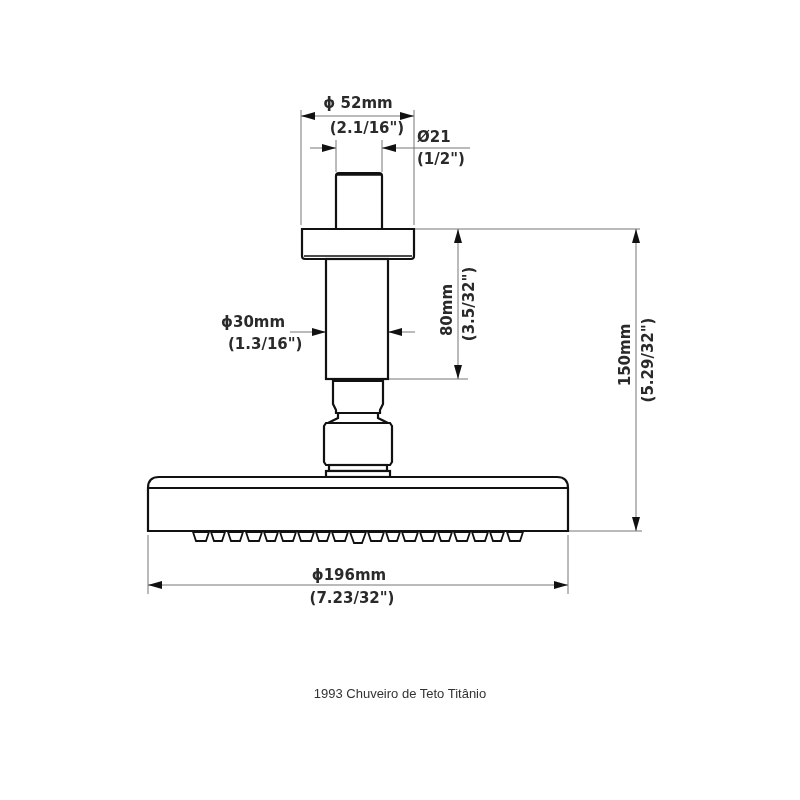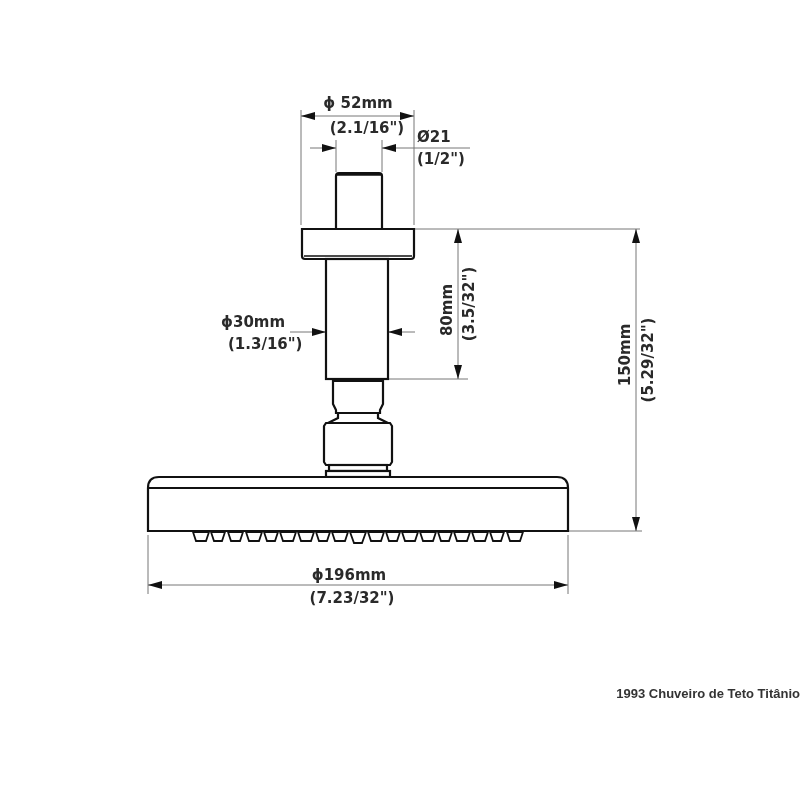--- a/index.html
+++ b/index.html
@@ -25,25 +25,24 @@
       font-family: "DejaVu Sans", sans-serif;
       font-weight: bold;
       font-size: 15px;
       fill: #2a2a2a;
     }
     .caption {
       position: absolute;
       left: 0;
       width: 800px;
       top: 686px;
-      text-align: right;
+      text-align: center;
       font-family: "Liberation Sans", sans-serif;
       font-size: 13px;
       color: #333333;
-      font-weight: bold;
     }
     .outline { fill: #ffffff; stroke: #111111; stroke-width: 2.2; }
     .thin { stroke: #777777; stroke-width: 1; fill: none; }
     .arrow { fill: #111111; }
     .nozzle { fill: #ffffff; stroke: #111111; stroke-width: 1.8; }
   </style>
 </head>
 <body>
 
 <svg id="drawing" viewBox="0 0 800 800" xmlns="http://www.w3.org/2000/svg">

